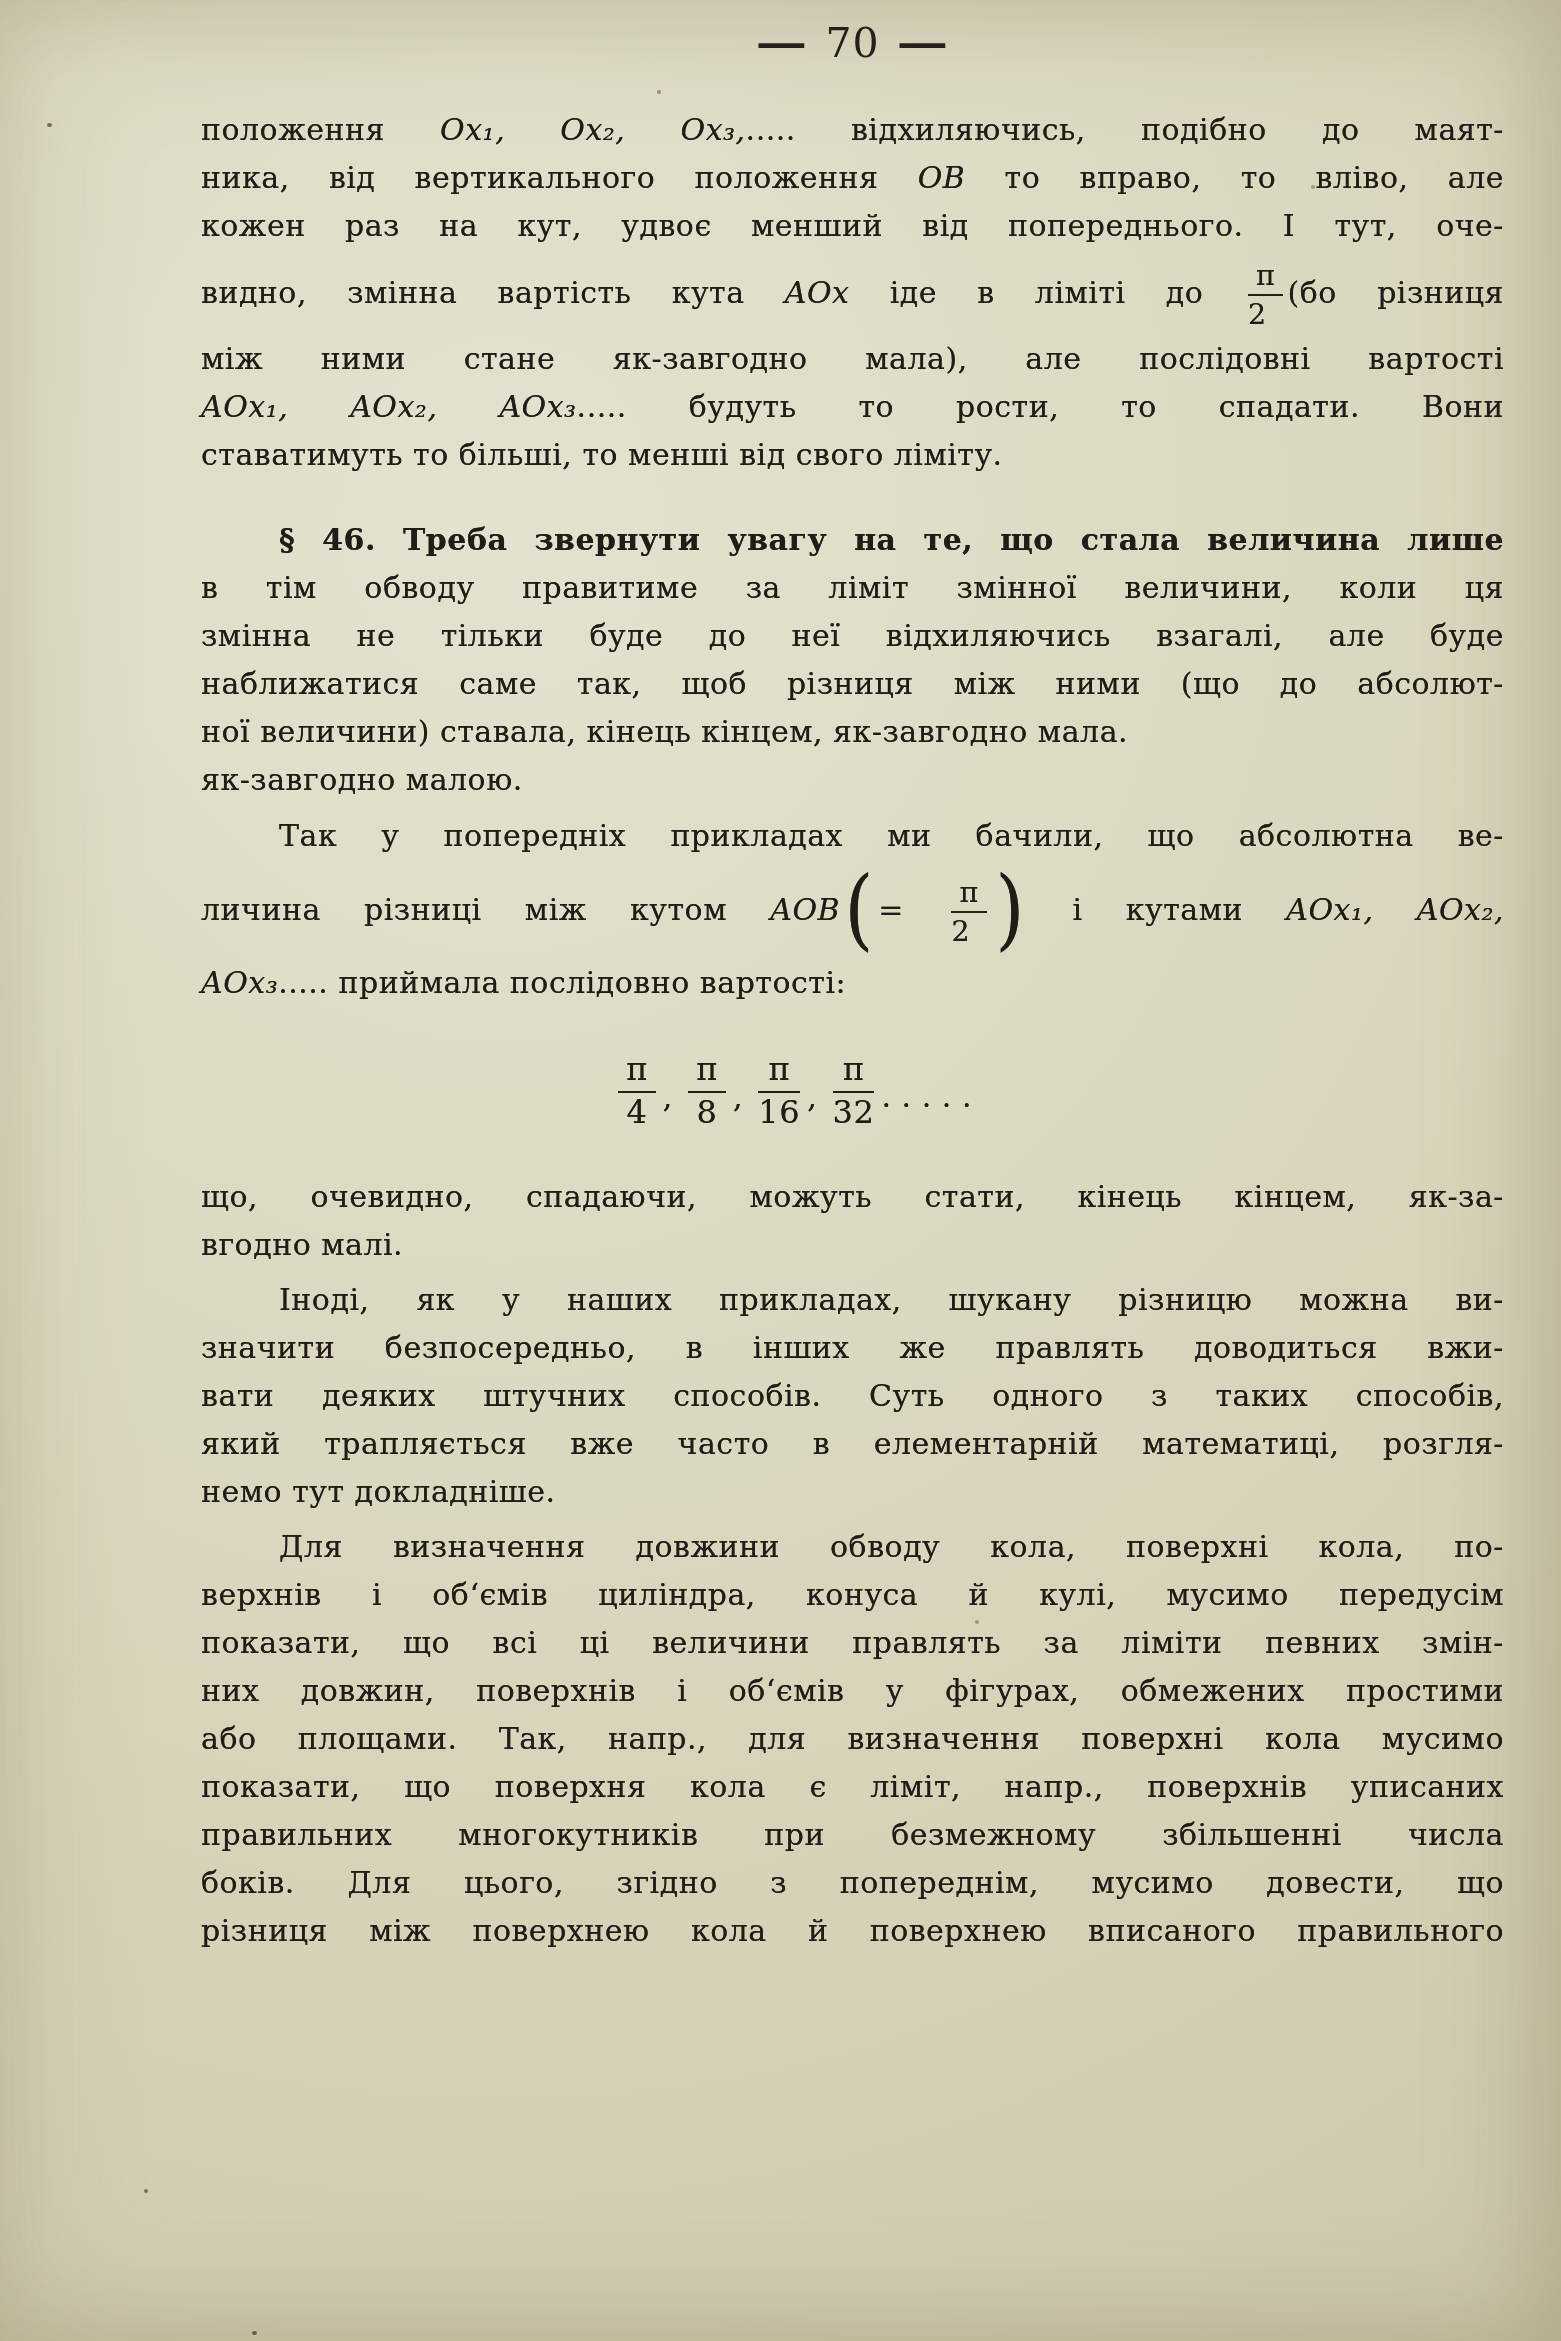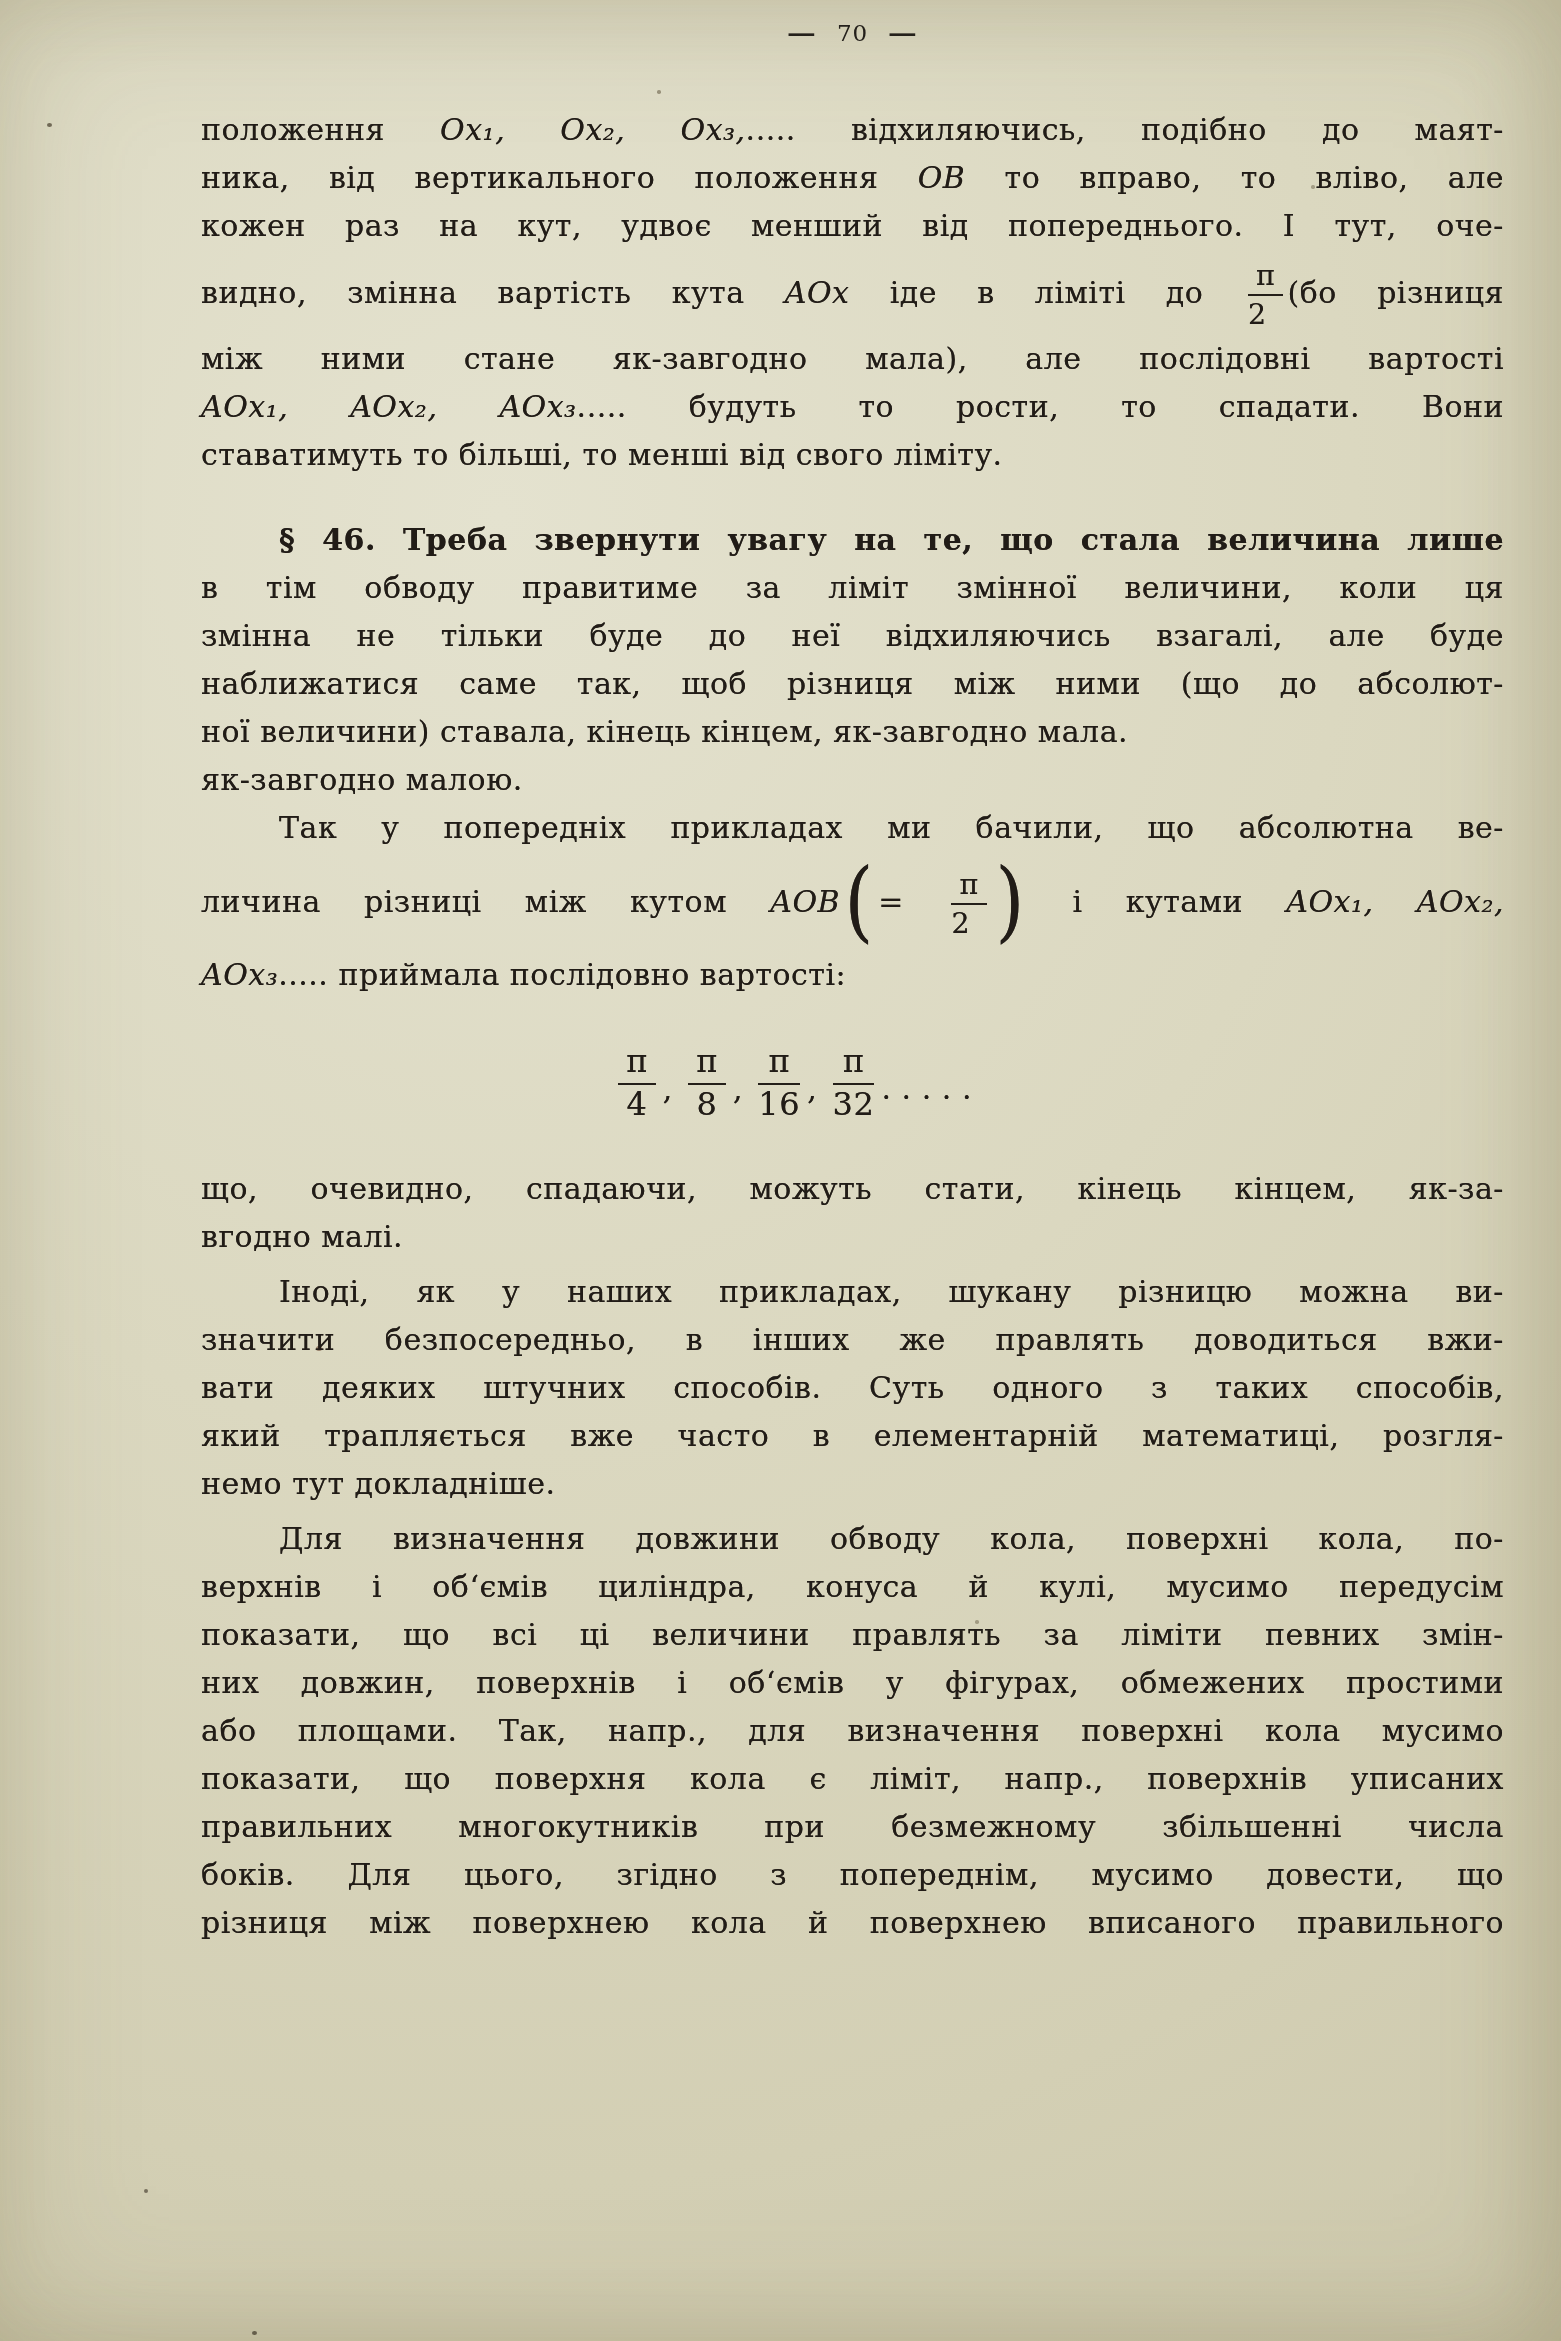--- a/index.html
+++ b/index.html
@@ -10,32 +10,32 @@
   }
   .page{
     position:absolute;inset:0;
     background:
       radial-gradient(130% 95% at 32% 22%, #e4e2cf 0%, #dbd8c0 42%, #d3cfb4 75%, #ccc7ab 100%);
     box-shadow: inset 0 0 141px rgba(115,104,66,0.22), inset -26.4px 0 79px rgba(110,100,60,0.14);
   }
   .speck{position:absolute;border-radius:50%;}
   .header{
     position:absolute;top:19.4px;left:201px;width:1303px;
-    text-align:center;font-size:23px;color:#24201b;
+    text-align:center;font-size:41px;color:#24201b;
     letter-spacing:0.9px;
   }
   .header .dash{display:inline-block;margin:0 23px;transform:scaleX(1.25);font-weight:bold;}
   .text-block{
     position:absolute;left:201px;top:106px;width:1303px;
     font-size:30px;color:#211c17;letter-spacing:0.5px;
     text-shadow:0 0 0.6px rgba(28,22,16,0.75);
   }
   .line{height:48px;line-height:48px;text-align:left;}
   .line.just{text-align:justify;text-align-last:justify;}
-  .line.ind{text-indent:78px;}
+  .line.ind{text-indent:78px;margin-top:8px;}
   .line.tall{height:85px;line-height:85px;}
   .line.taller{height:99px;line-height:99px;}
   .line.gap-lg{margin-top:37px;font-weight:bold;}
   .line.gap-sm{margin-top:7px;}
   .mi{font-style:italic;}
   .frac{
     display:inline-flex;flex-direction:column;vertical-align:middle;
     text-align:center;line-height:1.12;margin:0 4.4px;font-size:0.95em;
   }
   .frac .fn{display:block;padding:0 8px 2.6px;border-bottom:2.2px solid #241f19;}

